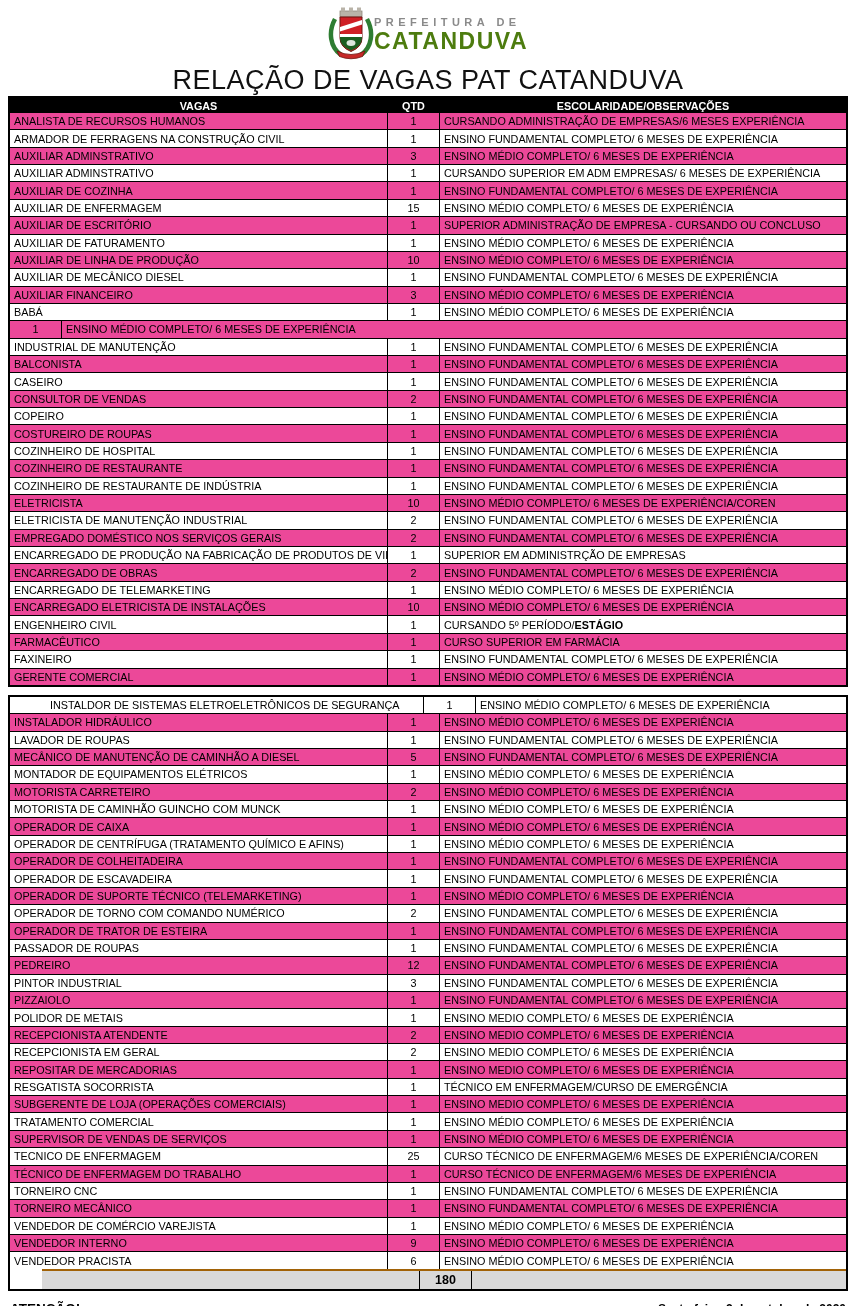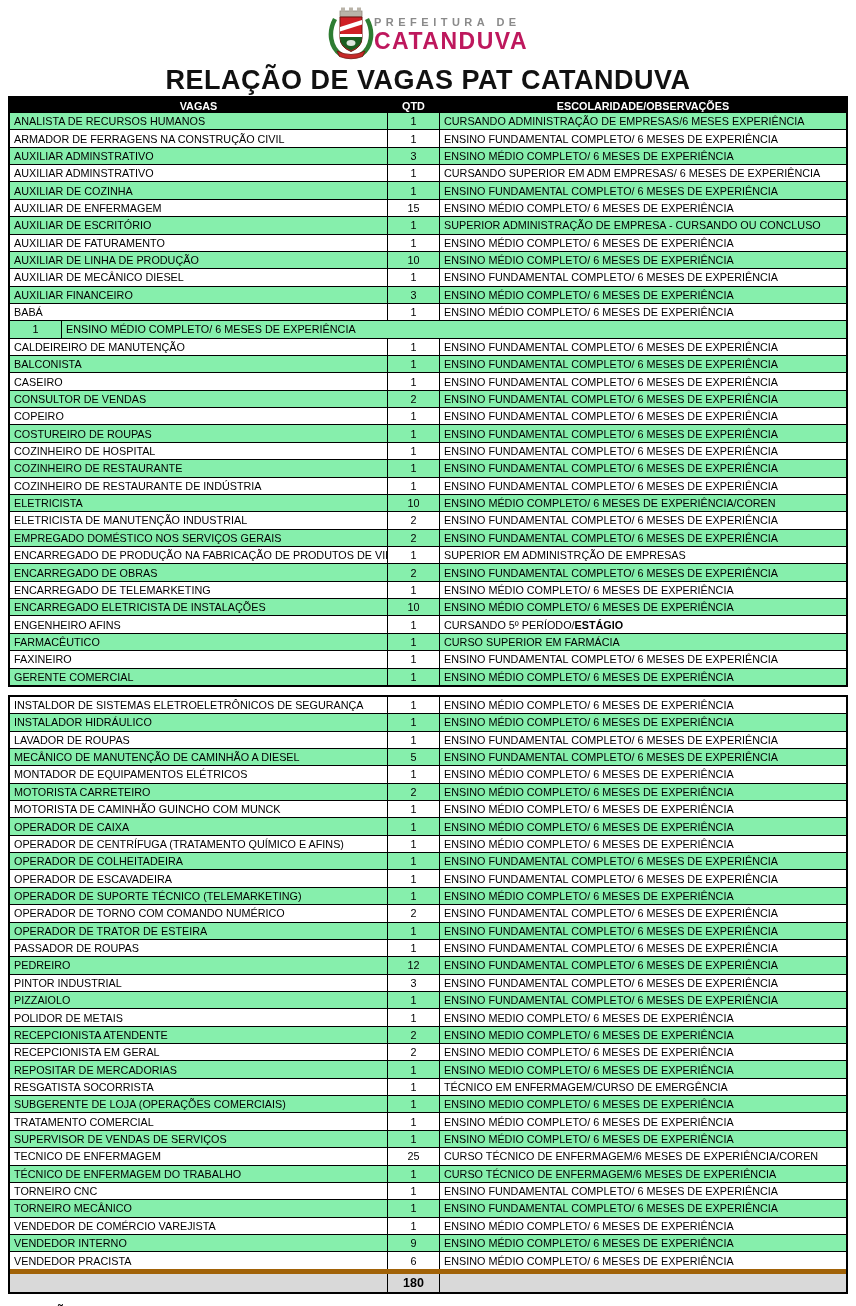--- a/index.html
+++ b/index.html
@@ -5,38 +5,38 @@
   * { box-sizing: border-box; margin: 0; padding: 0; }
   html,body { width:856px; background:#fff; }
   body { height:1306px; font-family:"Liberation Sans", sans-serif; color:#000; overflow:hidden; }
 
   
   .hdr { text-align:center; padding-top:6px; }
   .logo-wrap { display:inline-flex; align-items:center; gap:0; height:54px; }
   .crest { width:46px; height:54px; flex:0 0 auto; }
   .logo-text { text-align:left; line-height:1.05; padding-top:4px; }
   .org1 { font-size:11px; letter-spacing:4.5px; color:#8a8a8a; font-weight:600; }
-  .org2 { font-size:23px; letter-spacing:1.5px; color:#be185d; font-weight:bold; }
-  .title { font-size:27px; font-weight:700; letter-spacing:0.5px; margin-top:1px; color:#111; }
+  .org2 { font-size:23px; letter-spacing:1.5px; color:#4d7c0f; font-weight:bold; }
+  .title { font-size:27px; font-weight:400; letter-spacing:0.5px; margin-top:1px; color:#111; }
 
   
   .tbl { margin:0 8px; border:2px solid #000; }
   .thead { display:flex; background:#000; color:#fff; font-weight:bold; font-size:11px; }
   .thead .cell { justify-content:center; height:15px; }
   .row { display:flex; border-top:1px solid #000; }
   .tbl .row:first-child { border-top:none; }
-  .thead + .row, .tbl-2 .row:first-child { border-top:none; }
+  .thead + .row, .tbl-2 .row:first-child { border-top:none;margin-left:36px; }
   .row .cell { height:16.36px; }
   .cell { display:flex; align-items:center; padding:0 4px; overflow:hidden; white-space:nowrap; font-size:10.8px; }
   .c-vaga { width:378px; border-right:1px solid #000; }
   .c-qtd  { width:52px;  border-right:1px solid #000; justify-content:center; padding:0; }
   .c-obs  { flex:1; }
-  .shade  { background:#86efac; }
+  .shade  { background:#ec4899; }
   .sep-gap { height:8px; }
-  .row-total { display:flex; border-top:5px solid #a16207; background:#d9d9d9; font-weight:bold; }
+  .row-total { display:flex; border-top:2px solid #a16207; background:#d9d9d9; font-weight:bold;margin-left:32px; }
   .row-total .cell { height:18px; font-size:12.5px; }
   b.obs-b { font-weight:bold; }
 
   
   .ftr { margin:8px 10px 0 10px; font-size:11.6px; line-height:1.5; }
   .ftr-top { display:flex; justify-content:space-between; align-items:baseline; }
   .attn { font-weight:bold; font-size:13.5px; }
   .date { font-weight:bold; font-size:12px; }
 </style>
 </head>
@@ -131,21 +131,21 @@
       <div class="row">
         <div class="cell c-vaga">BABÁ</div>
         <div class="cell c-qtd">1</div>
         <div class="cell c-obs">ENSINO MÉDIO COMPLETO/ 6 MESES DE EXPERIÊNCIA</div>
       </div>
       <div class="row shade">
         <div class="cell c-qtd">1</div>
         <div class="cell c-obs">ENSINO MÉDIO COMPLETO/ 6 MESES DE EXPERIÊNCIA</div>
       </div>
       <div class="row">
-        <div class="cell c-vaga">CALDEIREIRO DE MANUTENÇÃO</div>
+        <div class="cell c-vaga">INDUSTRIAL DE MANUTENÇÃO</div>
         <div class="cell c-qtd">1</div>
         <div class="cell c-obs">ENSINO FUNDAMENTAL COMPLETO/ 6 MESES DE EXPERIÊNCIA</div>
       </div>
       <div class="row shade">
         <div class="cell c-vaga">BALCONISTA</div>
         <div class="cell c-qtd">1</div>
         <div class="cell c-obs">ENSINO FUNDAMENTAL COMPLETO/ 6 MESES DE EXPERIÊNCIA</div>
       </div>
       <div class="row">
         <div class="cell c-vaga">CASEIRO</div>
@@ -211,21 +211,21 @@
         <div class="cell c-vaga">ENCARREGADO DE TELEMARKETING</div>
         <div class="cell c-qtd">1</div>
         <div class="cell c-obs">ENSINO MÉDIO COMPLETO/ 6 MESES DE EXPERIÊNCIA</div>
       </div>
       <div class="row shade">
         <div class="cell c-vaga">ENCARREGADO ELETRICISTA DE INSTALAÇÕES</div>
         <div class="cell c-qtd">10</div>
         <div class="cell c-obs">ENSINO MÉDIO COMPLETO/ 6 MESES DE EXPERIÊNCIA</div>
       </div>
       <div class="row">
-        <div class="cell c-vaga">ENGENHEIRO AFINS</div>
+        <div class="cell c-vaga">ENGENHEIRO CIVIL</div>
         <div class="cell c-qtd">1</div>
         <div class="cell c-obs">CURSANDO 5º PERÍODO/<b class="obs-b">ESTÁGIO</b></div>
       </div>
       <div class="row shade">
         <div class="cell c-vaga">FARMACÊUTICO</div>
         <div class="cell c-qtd">1</div>
         <div class="cell c-obs">CURSO SUPERIOR EM FARMÁCIA</div>
       </div>
       <div class="row">
         <div class="cell c-vaga">FAXINEIRO</div>

